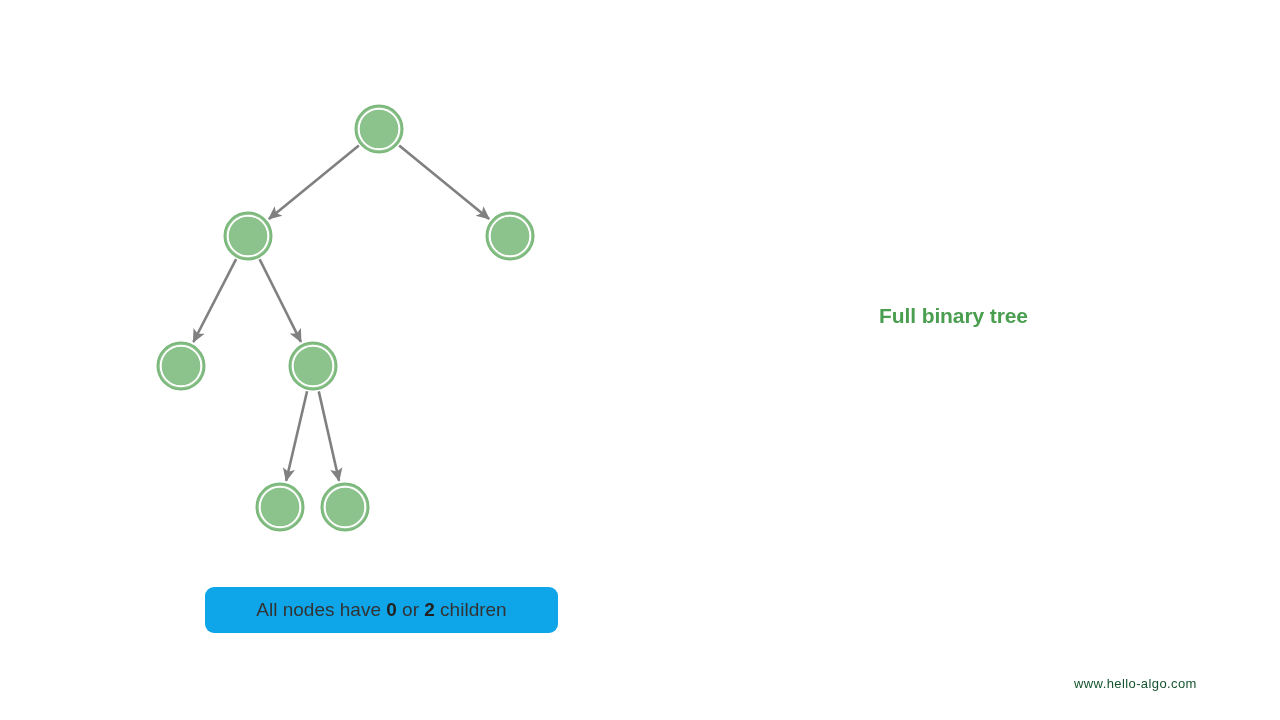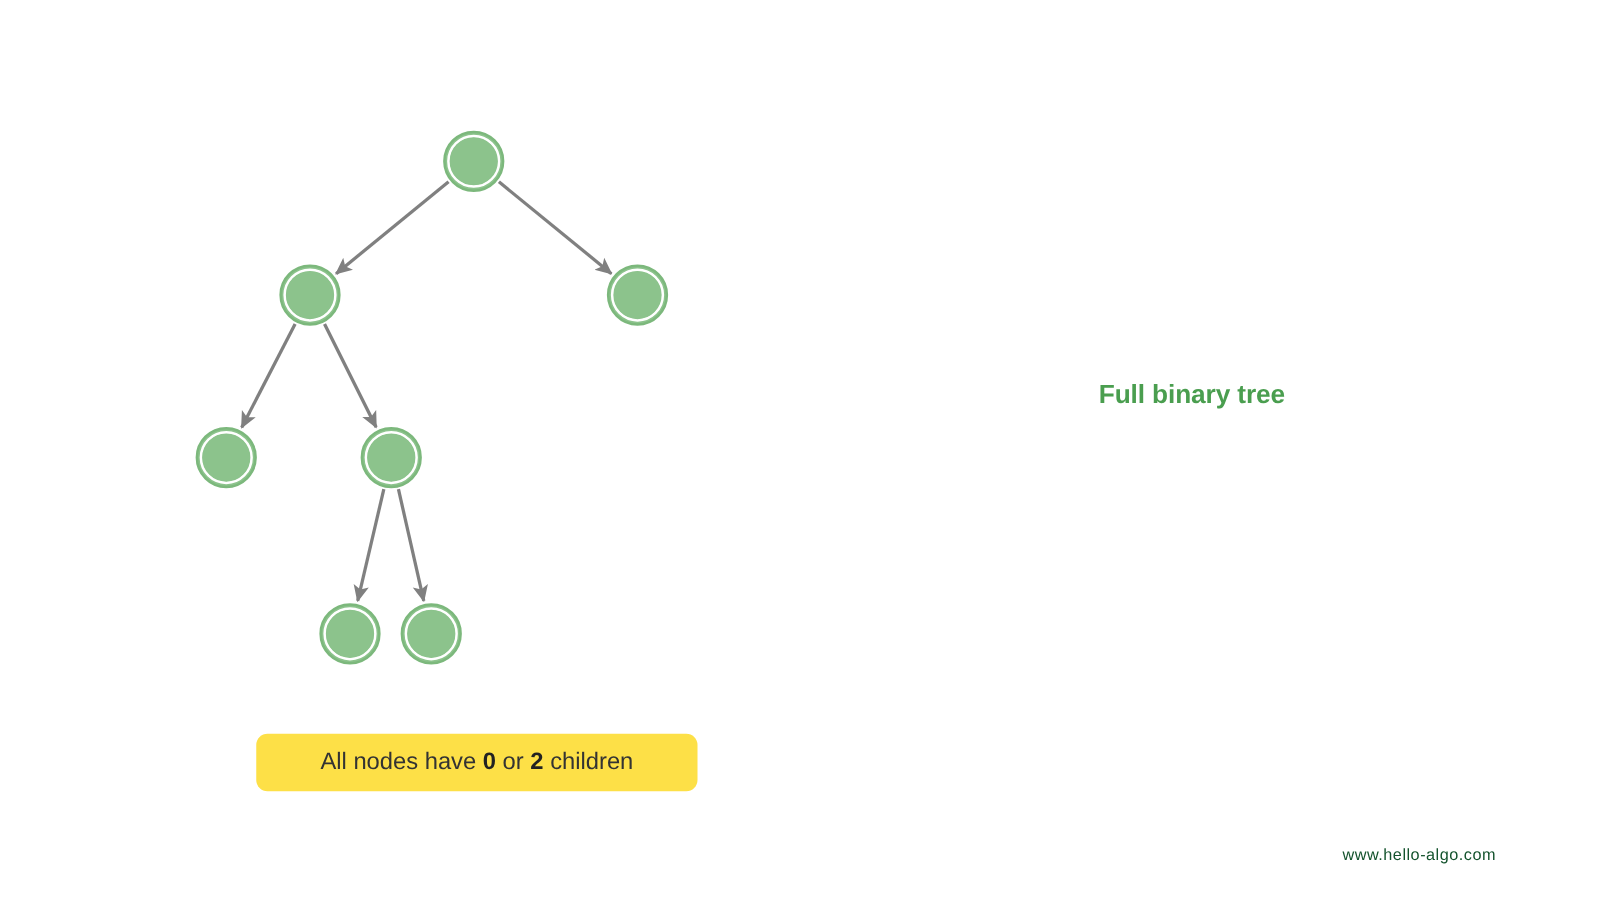--- a/index.html
+++ b/index.html
@@ -47,21 +47,21 @@
     line-height: 26px;
   }
 
   
   #caption-box {
     position: absolute;
     left: 205px;
     top: 587px;
     width: 353px;
     height: 46px;
-    background: #fde047;
+    background: #0ea5e9;
     border-radius: 9px;
     box-sizing: border-box;
     display: flex;
     align-items: center;
     justify-content: center;
   }
   #caption-text {
     font-size: 19px;
     color: #333333;
     white-space: nowrap;

